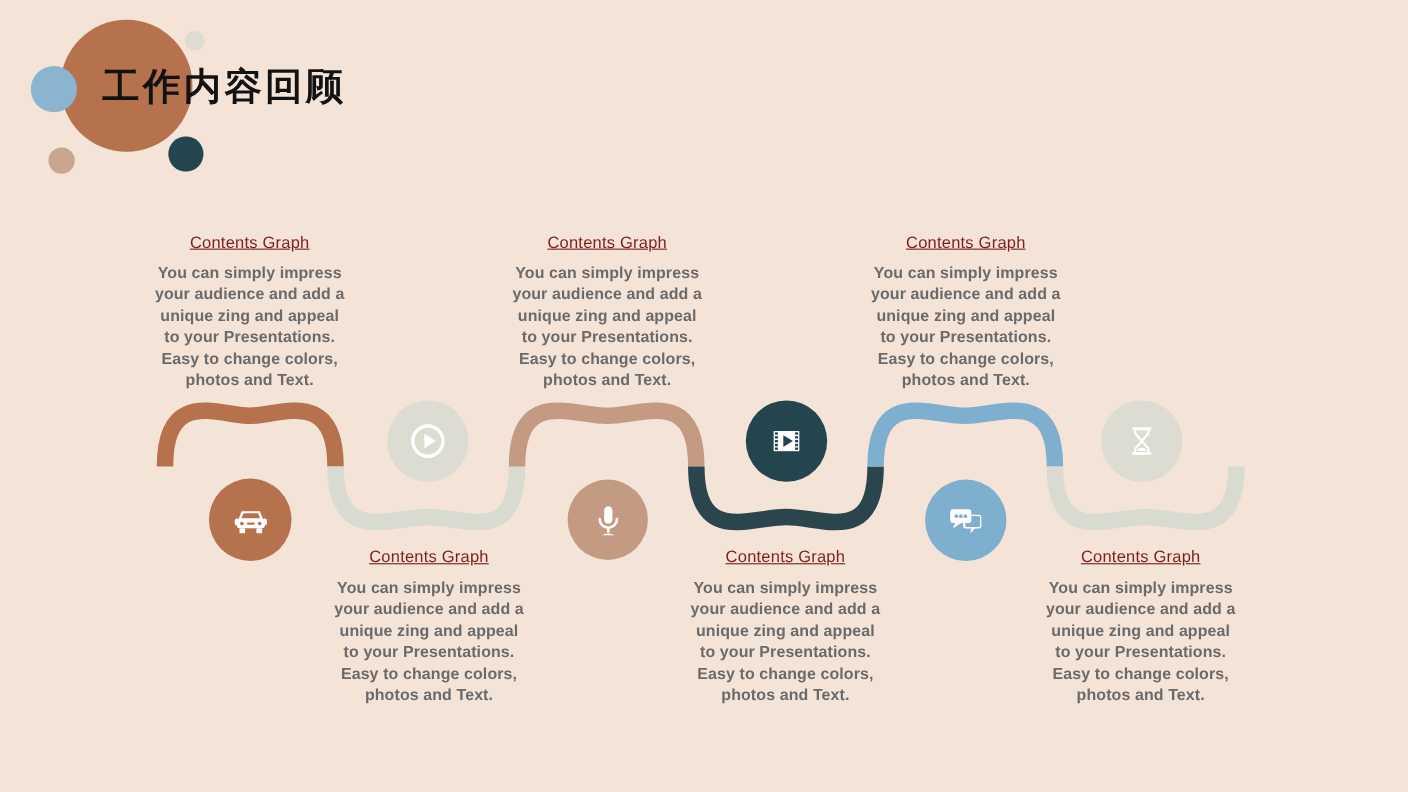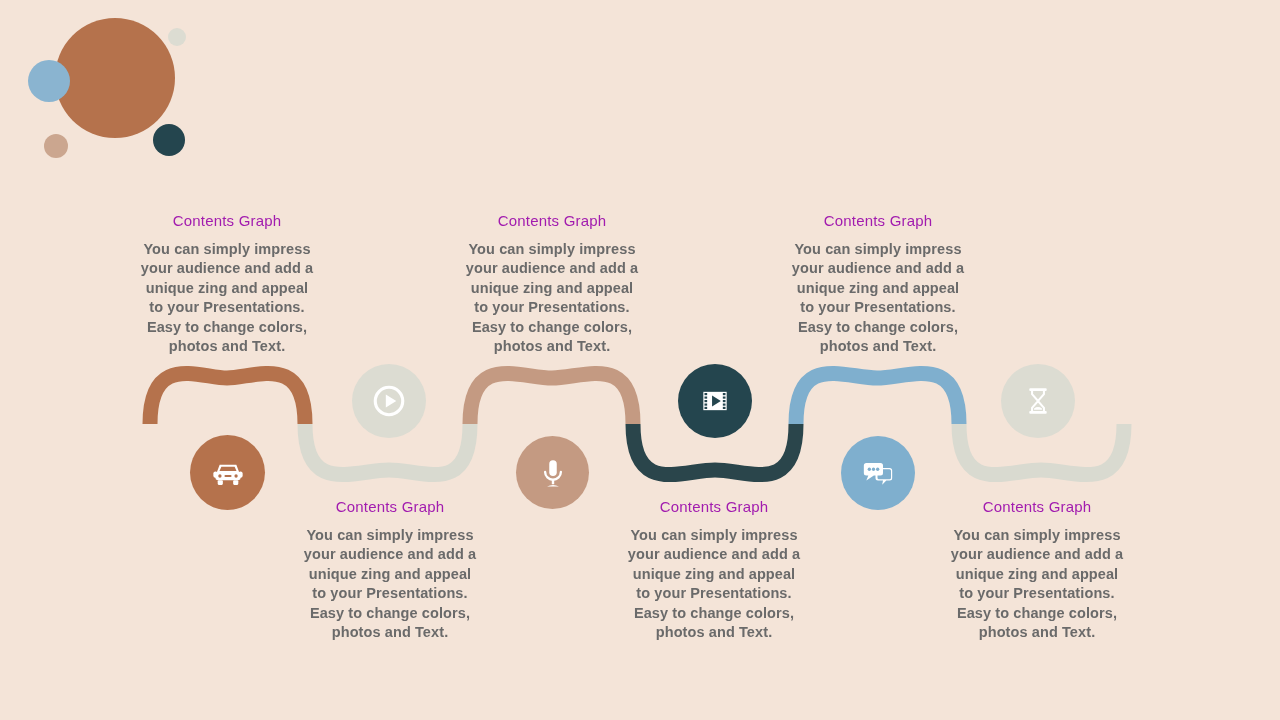--- a/index.html
+++ b/index.html
@@ -68,23 +68,24 @@
   .txt-block {
     position: absolute;
     width: 230px;
     text-align: center;
     color: #5d5d5d;
     font-family: "Liberation Sans", sans-serif;
   }
   .txt-head {
     font-size: 15px;
     line-height: 20px;
-    color: #a21caf;
+    color: #7f1d1d;
     margin-bottom: 9px;
     letter-spacing: .2px;
+    text-decoration: underline;
   }
   .txt-body {
     font-size: 14.5px;
     line-height: 19.4px;
     color: #6a6a6a;
     white-space: pre-line;
     letter-spacing: .1px;
     font-weight: bold;
   }
 </style>
@@ -92,20 +93,21 @@
 <body>
 
 <div id="stage">
 
   <div class="deco-circle" id="c-big"></div>
   <div class="deco-circle" id="c-blue"></div>
   <div class="deco-circle" id="c-teal"></div>
   <div class="deco-circle" id="c-tan"></div>
   <div class="deco-circle" id="c-gray"></div>
 
+  <div id="page-title">工作内容回顾</div>
 
   <svg id="wave" viewBox="0 0 1280 720">
     <g fill="none" stroke-width="15" stroke-linecap="butt">
 
       <path stroke="#b5724c" d="M150,424 C150,352 200,378 227,378 C254,378 305,352 305,424"></path>
 
       <path stroke="#d9dad0" d="M305,424 C305,496 355,470 389,470 C423,470 470,496 470,424"></path>
 
       <path stroke="#c49a82" d="M470,424 C470,352 520,378 552,378 C584,378 633,352 633,424"></path>
 

